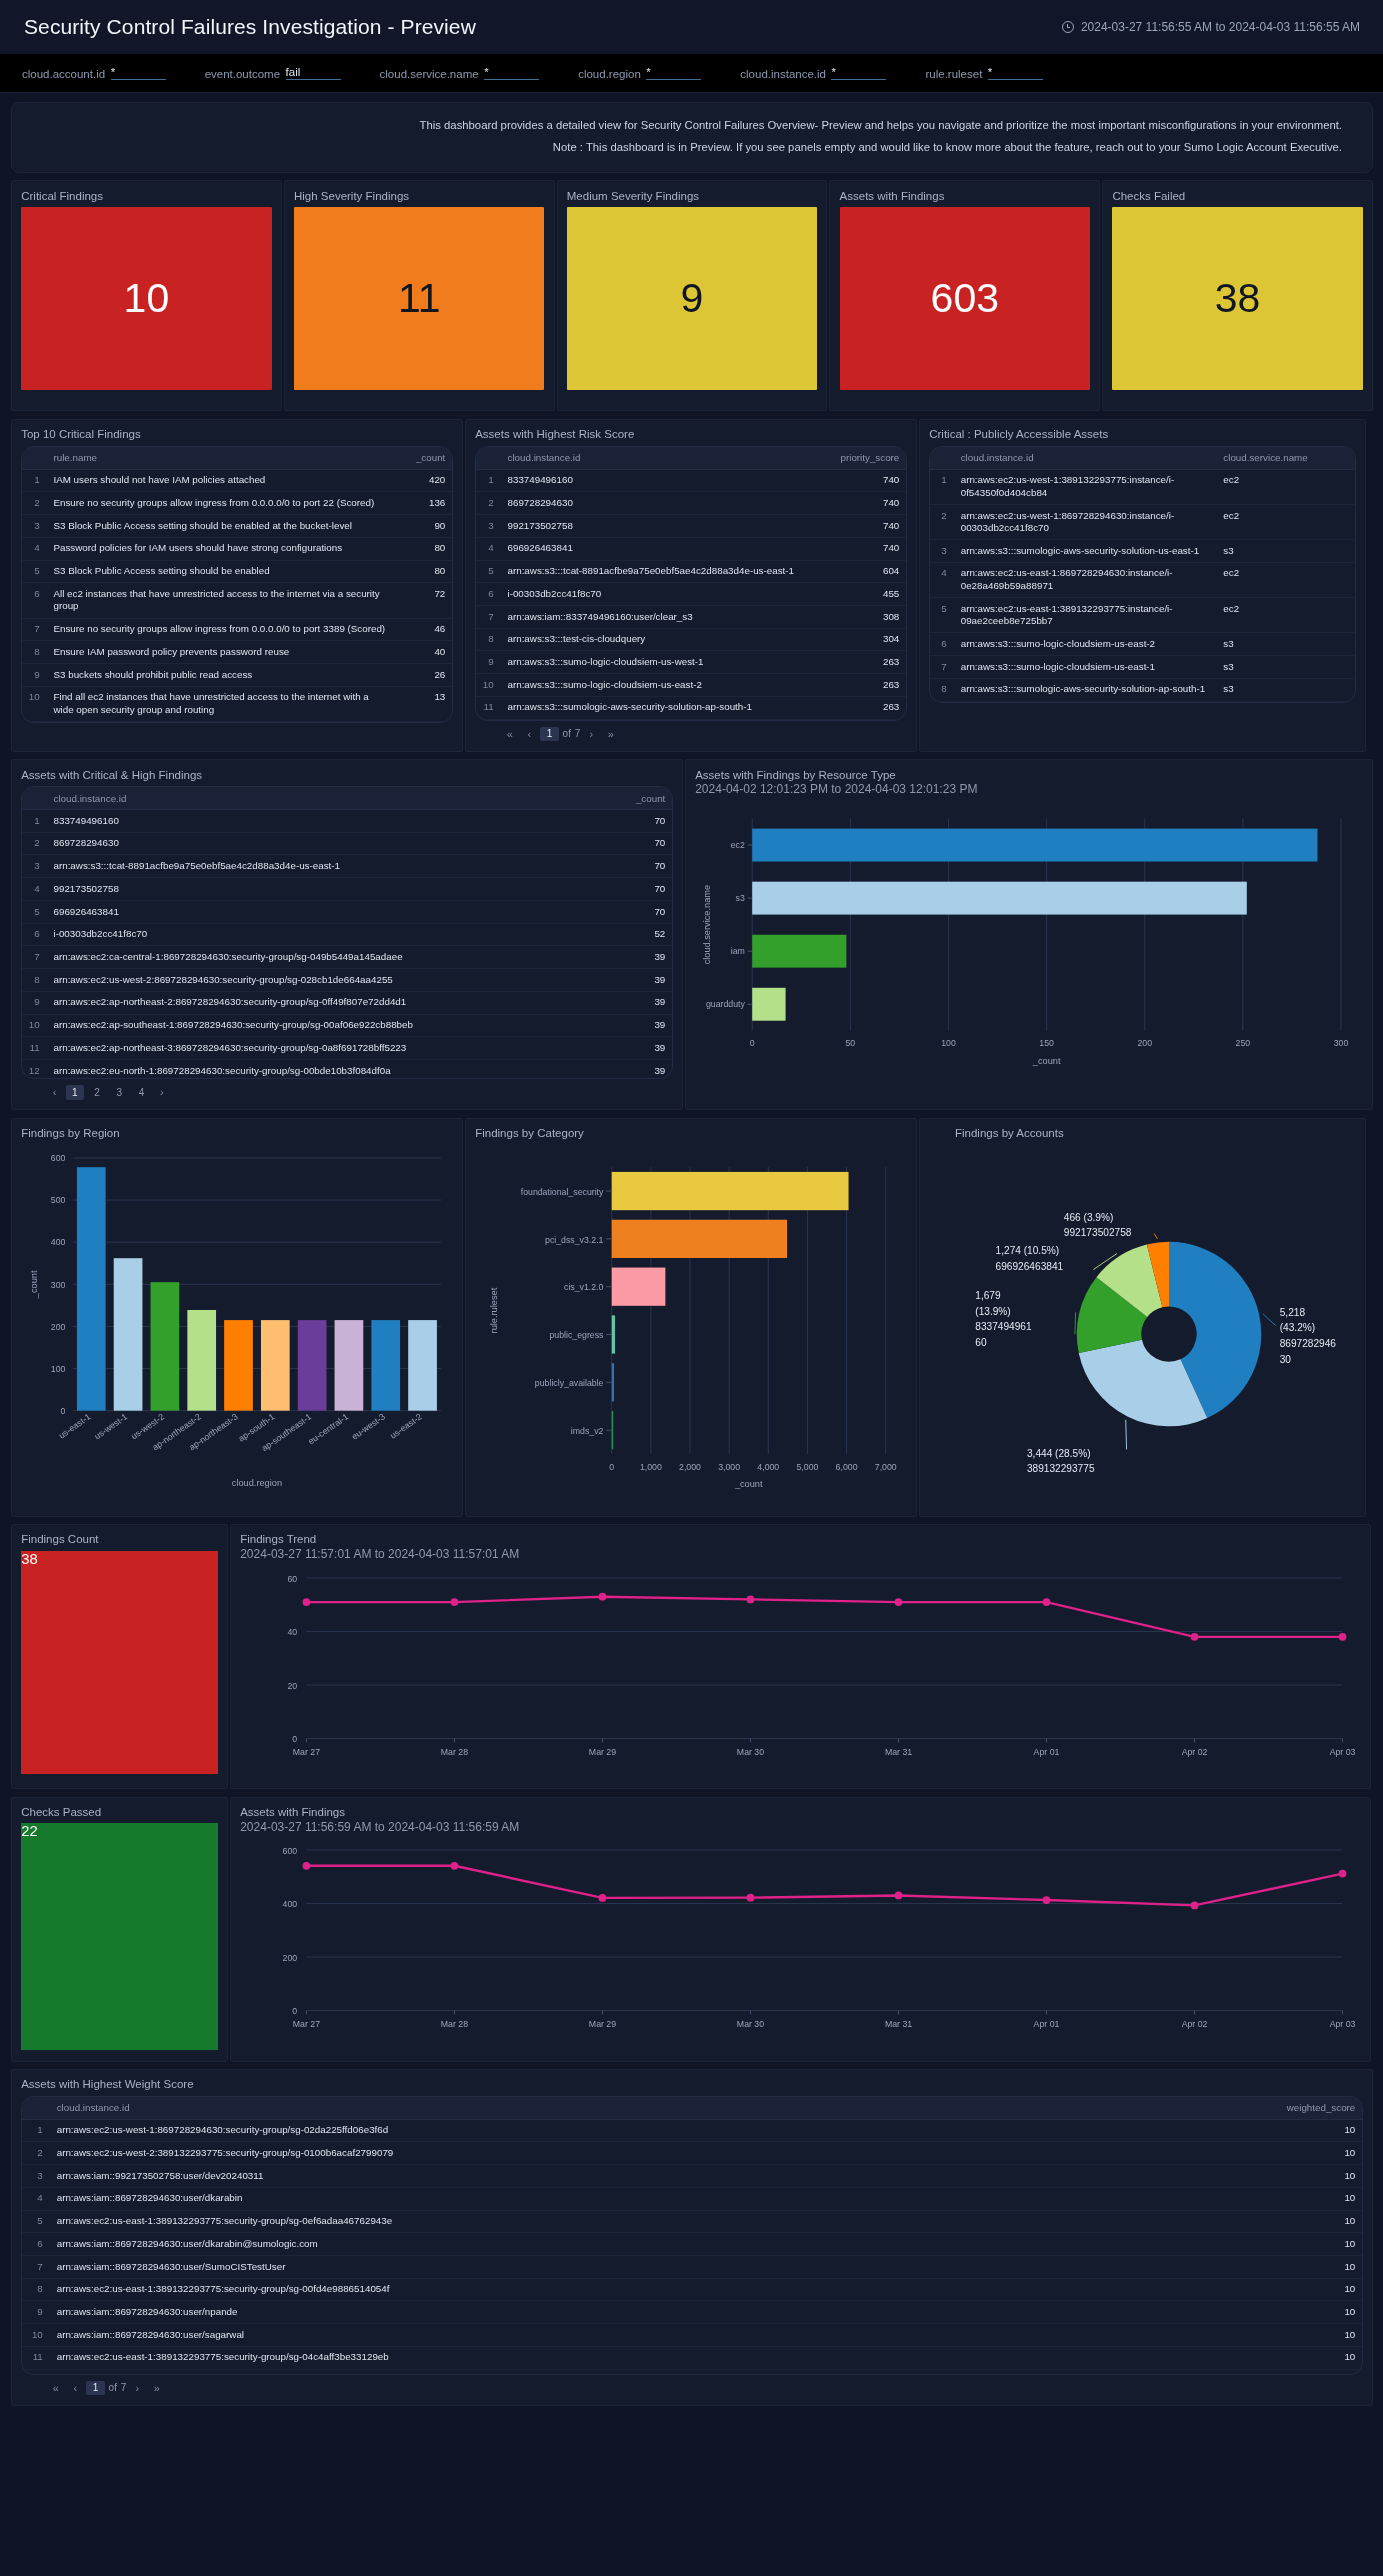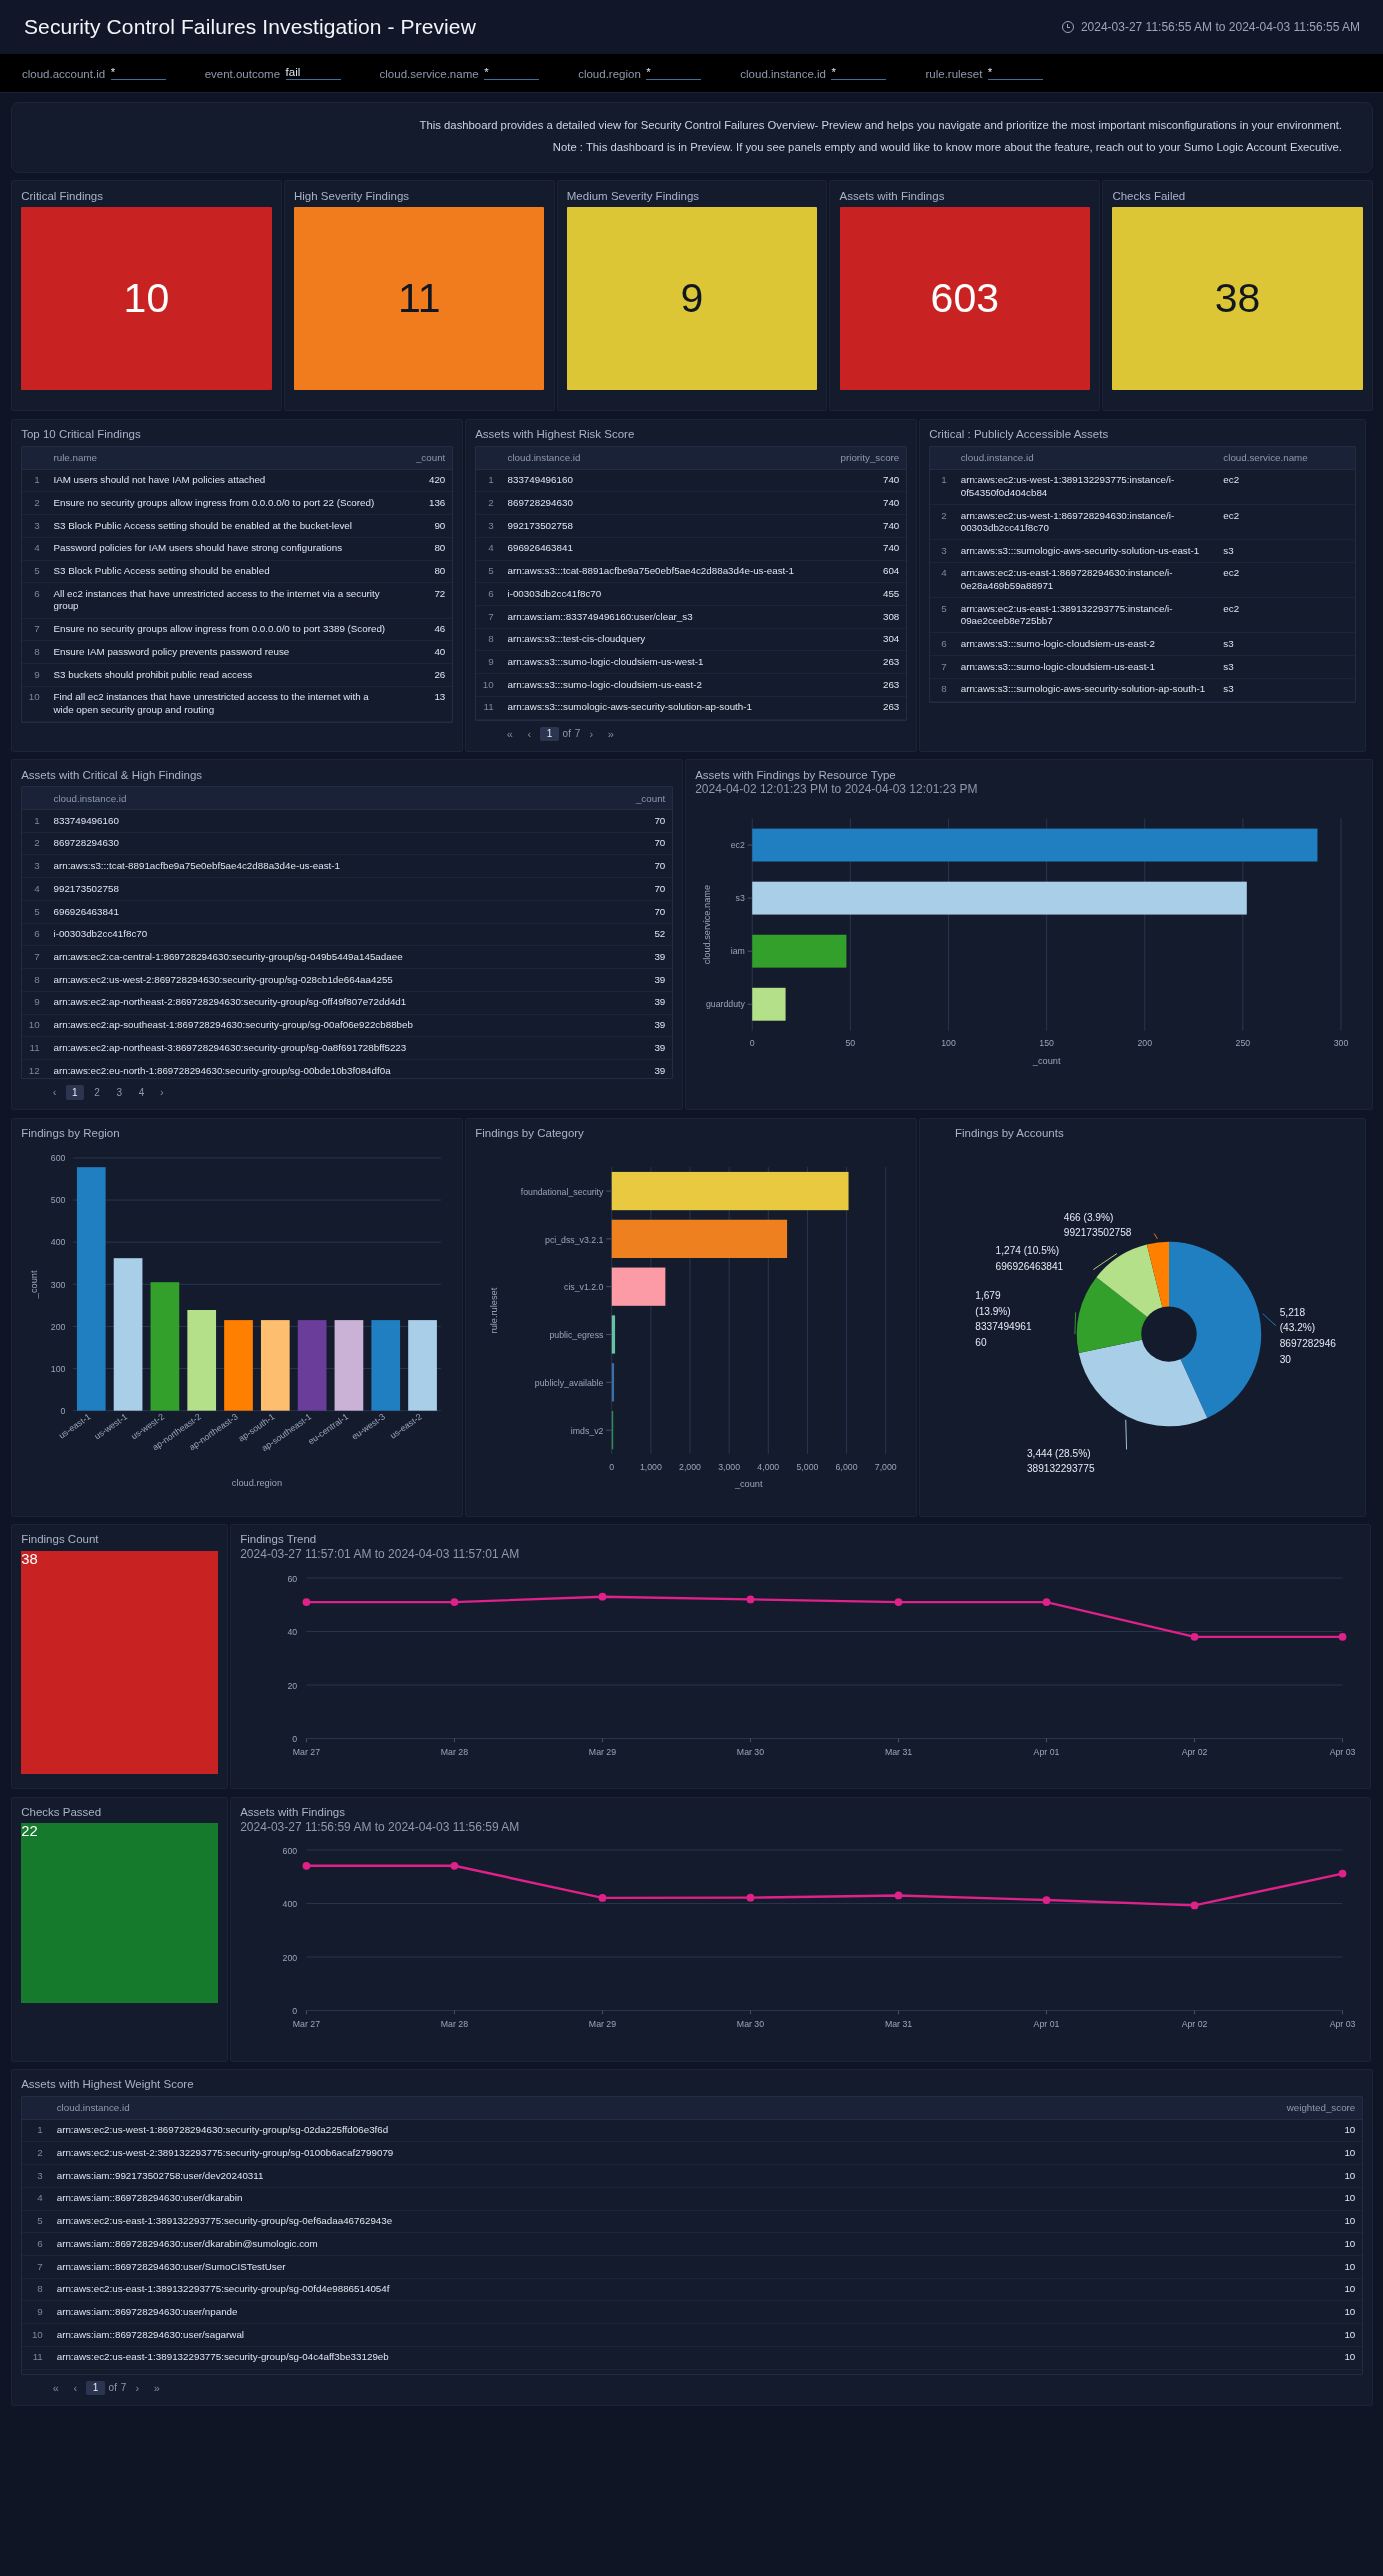--- a/index.html
+++ b/index.html
@@ -41,21 +41,21 @@
   .num-light{color:#ffffff;}
   .num-dark{color:#111722;}
 
   
   table{border-collapse:collapse;width:100%;font-size:9.8px;}
   thead th{background:#1a2238;color:#8e99ae;font-weight:400;text-align:left;padding:5.5px 6.5px;border-bottom:0.9px solid #232c44;font-size:9.8px;}
   thead th.num{text-align:right;}
   tbody td{padding:4.6px 6.5px;border-bottom:0.9px solid #1c2438;color:#dfe5ef;vertical-align:top;line-height:1.28;}
   tbody td.idx{color:#7c879c;text-align:right;width:22px;padding-right:7.4px;}
   tbody td.num{text-align:right;white-space:nowrap;}
-  .tbl-wrap{border:0.9px solid #232c44;border-radius:1px;overflow:hidden;}
+  .tbl-wrap{border:0.9px solid #232c44;border-radius:13px;overflow:hidden;}
 
   
   .pager{display:flex;align-items:center;gap:3.7px;justify-content:flex-start;padding:5.5px 0 0 26px;font-size:10px;color:#8e99ae;}
   .pager span.pg{padding:1.8px 6.5px;border-radius:1.8px;cursor:pointer;}
   .pager span.cur{background:#2b3550;color:#e8edf6;}
   .pager .arrow{padding:1.8px 5.5px;color:#7f8ba1;font-size:11px;}
 
   
   .axis-label{fill:#9aa5ba;font-size:9.5px;font-family:"Liberation Sans",sans-serif;}
   .axis-title{fill:#9aa5ba;font-size:10px;font-family:"Liberation Sans",sans-serif;}
@@ -632,21 +632,21 @@
         <text x="1034.5714285714284" y="206" class="axis-label" text-anchor="middle">Apr 02</text>
         <line x1="1195" y1="188" x2="1195" y2="192" class="tickline"></line>
         <text x="1195" y="206" class="axis-label" text-anchor="middle">Apr 03</text>
       </svg>
   </div>
 </div>
 
 <div class="row">
   <div class="panel" style="width:217px;height:265px;">
     <div class="panel-title">Checks Passed</div>
-    <div class="swatch" id="sw-checks-passed" style="height: 180px; background: rgb(22, 122, 45);">
+    <div class="swatch" id="sw-checks-passed" style="height: 227px; background: rgb(22, 122, 45);">
       <span class="num num-light">22</span>
     </div>
   </div>
   <div class="panel" style="width:1141px;height:265px;">
     <div class="panel-title">Assets with Findings</div>
     <div class="panel-sub">2024-03-27 11:56:59 AM to 2024-04-03 11:56:59 AM</div>
     <svg width="1121" height="217" viewBox="0 0 1215 235" id="svg-assets">
         <line x1="72" y1="188" x2="1195" y2="188" class="gridline"></line>
         <text x="62" y="192" class="axis-label" text-anchor="end">0</text>
         <line x1="72" y1="130" x2="1195" y2="130" class="gridline"></line>

